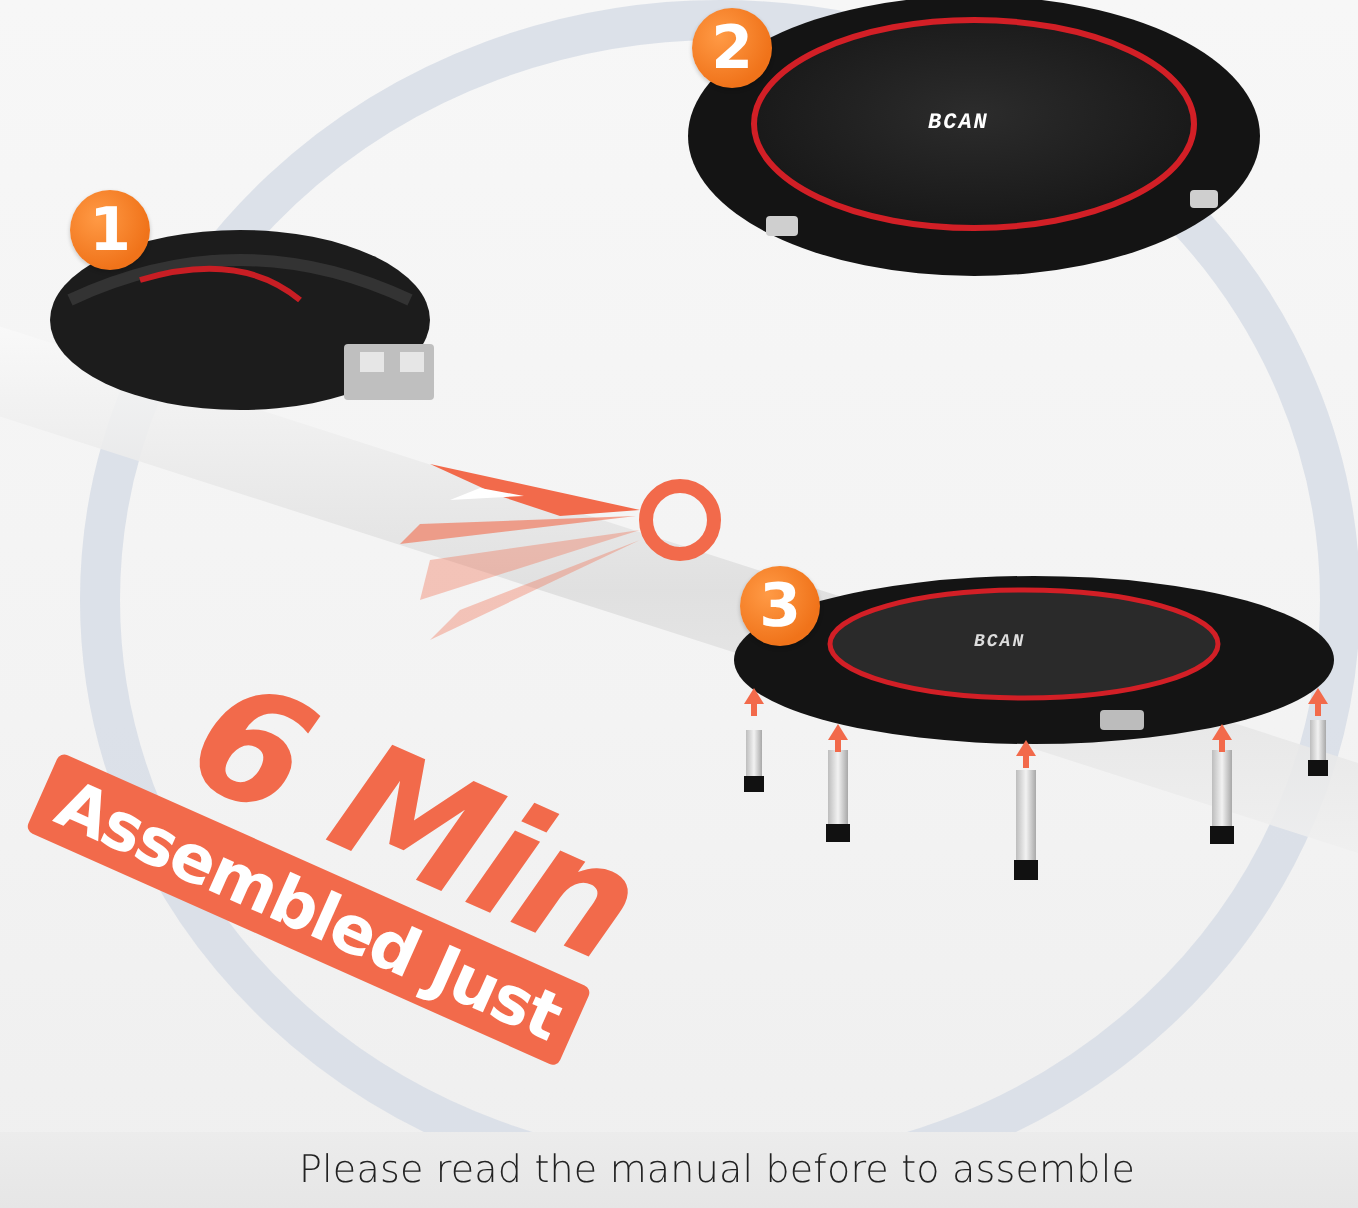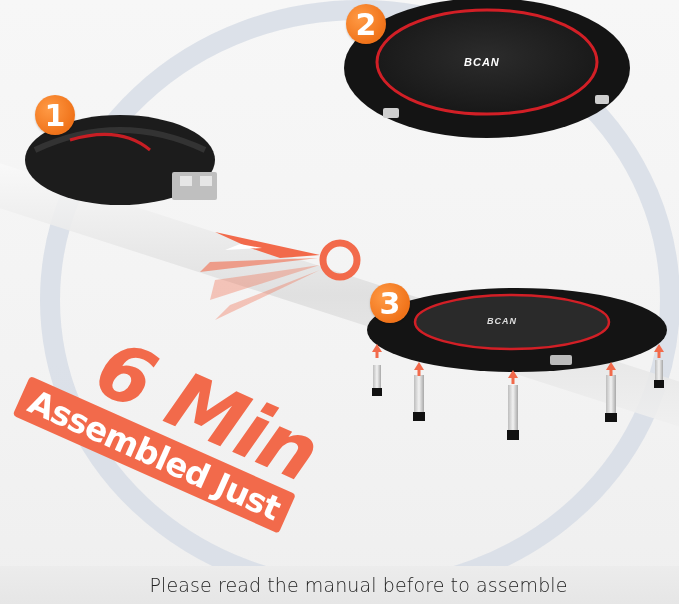--- a/index.html
+++ b/index.html
@@ -33,21 +33,21 @@
     font-size: 33px; white-space: nowrap; letter-spacing: -1px;
   }
   .badge {
     position: absolute; width: 40px; height: 40px; border-radius: 50%;
     background: radial-gradient(circle at 35% 35%, #ff9a45, #f0731a 70%);
     color: #fff; font-family: "DejaVu Sans", sans-serif; font-weight: bold;
     font-size: 30px; display: flex; align-items: center; justify-content: center;
     box-shadow: 0 1px 2px rgba(0,0,0,0.2);
   }
   .brand {
-    position: absolute; color: #fff; font-family: Liberation Sans, sans-serif;
+    position: absolute; color: #fff; font-family: Liberation Mono, monospace;
     font-weight: bold; font-size: 11px; letter-spacing: 1px; font-style: italic;
   }
 </style>
 </head>
 <body>
 
 <div class="stage">
   <svg width="679" height="604" viewBox="0 0 679 604" style="position:absolute;left:0;top:0">
     <defs>
       <linearGradient id="tube" x1="0" y1="0" x2="0" y2="1">

